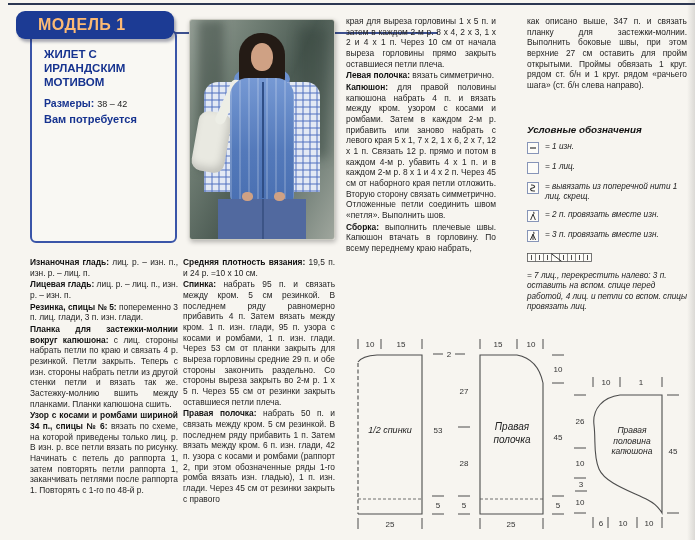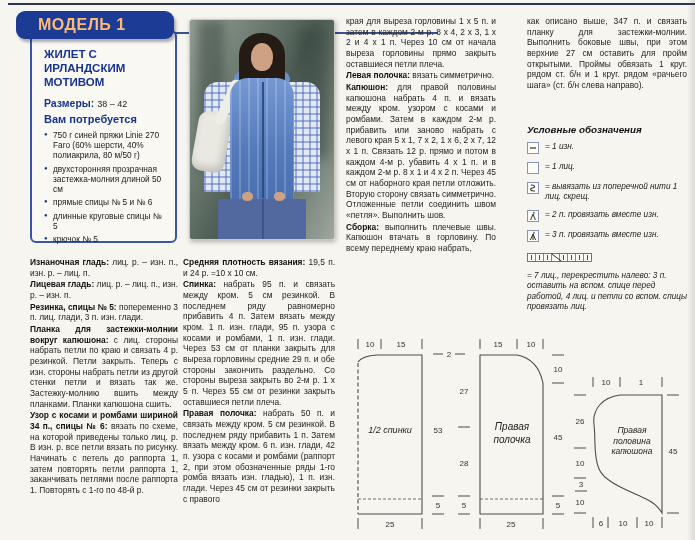--- a/index.html
+++ b/index.html
@@ -92,27 +92,20 @@
   <div class="badge-line"></div>
 
   <div class="badge">
     <span>МОДЕЛЬ 1</span>
   </div>
 
   <div class="info-box">
     <p class="info-title">ЖИЛЕТ С ИРЛАНДСКИМ МОТИВОМ</p>
     <p class="info-sizes"><b>Размеры:</b> <span class="val">38 – 42</span></p>
     <p class="info-needs">Вам потребуется</p>
-    <ul class="mat-list">
-      <li>750 г синей пряжи Linie 270 Faro (60% шерсти, 40% полиакрила, 80 м/50 г)</li>
-      <li>двухсторонняя прозрачная застежка-молния длиной 50 см</li>
-      <li>прямые спицы № 5 и № 6</li>
-      <li>длинные круговые спицы № 5</li>
-      <li>крючок № 5</li>
-    </ul>
   </div>
 
   <div class="photo">
     <div class="ph-blur1"></div>
     <div class="ph-blur2"></div>
     <div class="ph-hood"></div>
     <div class="ph-hair"></div>
     <div class="ph-face"></div>
     <div class="ph-shirt"></div>
     <div class="ph-bag"></div>

